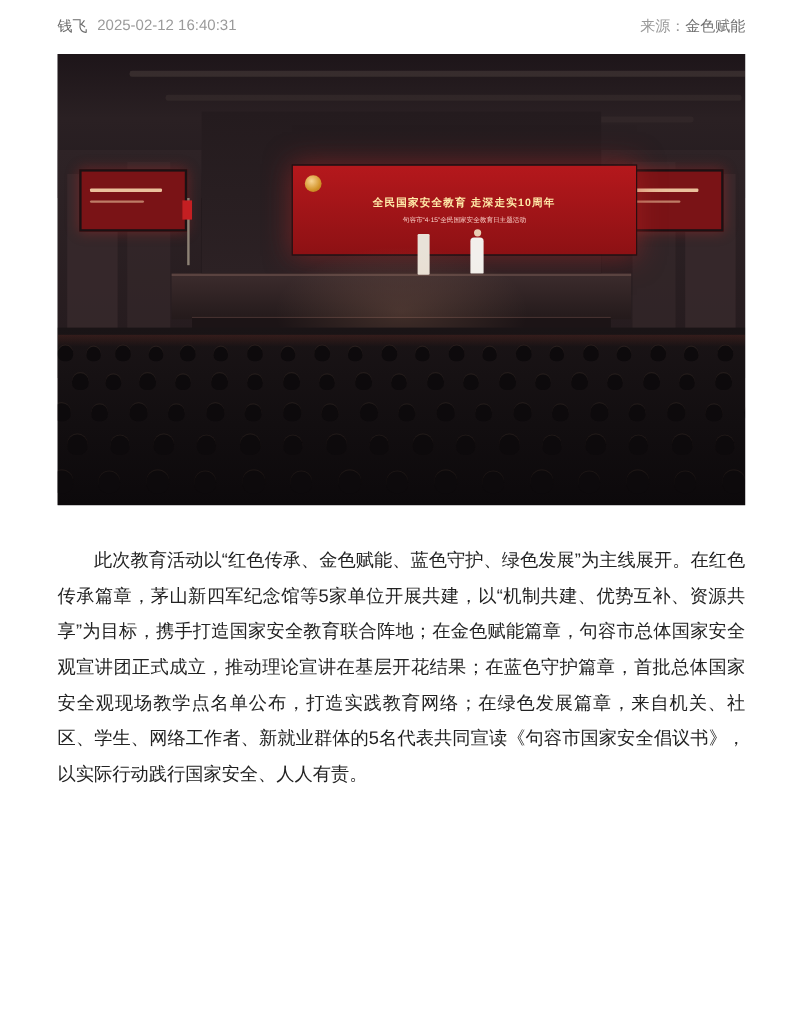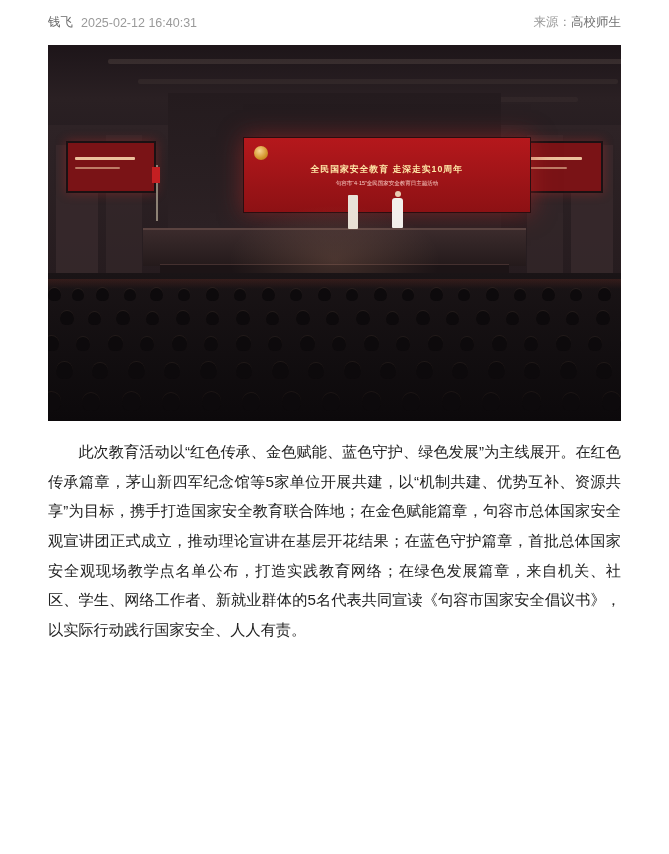--- a/index.html
+++ b/index.html
@@ -30,21 +30,21 @@
   .meta-row {
     display: flex;
     align-items: baseline;
     justify-content: space-between;
     font-size: 12.5px;
     color: #8a8a8a;
     margin-bottom: 14px;
   }
   .meta-left {
     display: flex;
-    align-items: center;
+    align-items: flex-start;
     gap: 8px;
   }
   .meta-author {
     color: #6b6b6b;
   }
   .meta-time {
     color: #9a9a9a;
   }
   .meta-source {
     color: #8a8a8a;
@@ -57,21 +57,21 @@
   }
   .para {
     font-size: 15.2px;
     line-height: 1.95;
     color: #222222;
     margin: 0 0 14px 0;
     text-align: justify;
     text-indent: 2em;
   }
   .figure {
-    margin: 6px 0 16px 0;
+    margin: 6px 0 32px 0;
     width: 100%;
   }
   .photo {
     position: relative;
     width: 100%;
     height: 376px;
     overflow: hidden;
     background: #120d10;
   }
   
@@ -264,21 +264,21 @@
 
 <div class="page">
 
 
   <div class="meta-row">
     <div class="meta-left">
       <span class="meta-author">钱飞</span>
       <span class="meta-time">2025-02-12 16:40:31</span>
     </div>
     <div class="meta-source">
-      <span class="src-label">来源：</span><span class="src-name">高校师生</span>
+      <span class="src-label">来源：</span><span class="src-name">金色赋能</span>
     </div>
   </div>
 
 
   <div class="figure">
     <div class="photo">
 
       <div class="ph-ceiling"></div>
       <div class="ph-ceilingbar" style="left:60px; top:14px; width:540px;"></div>
       <div class="ph-ceilingbar" style="left:90px; top:34px; width:480px; opacity:0.5;"></div>

